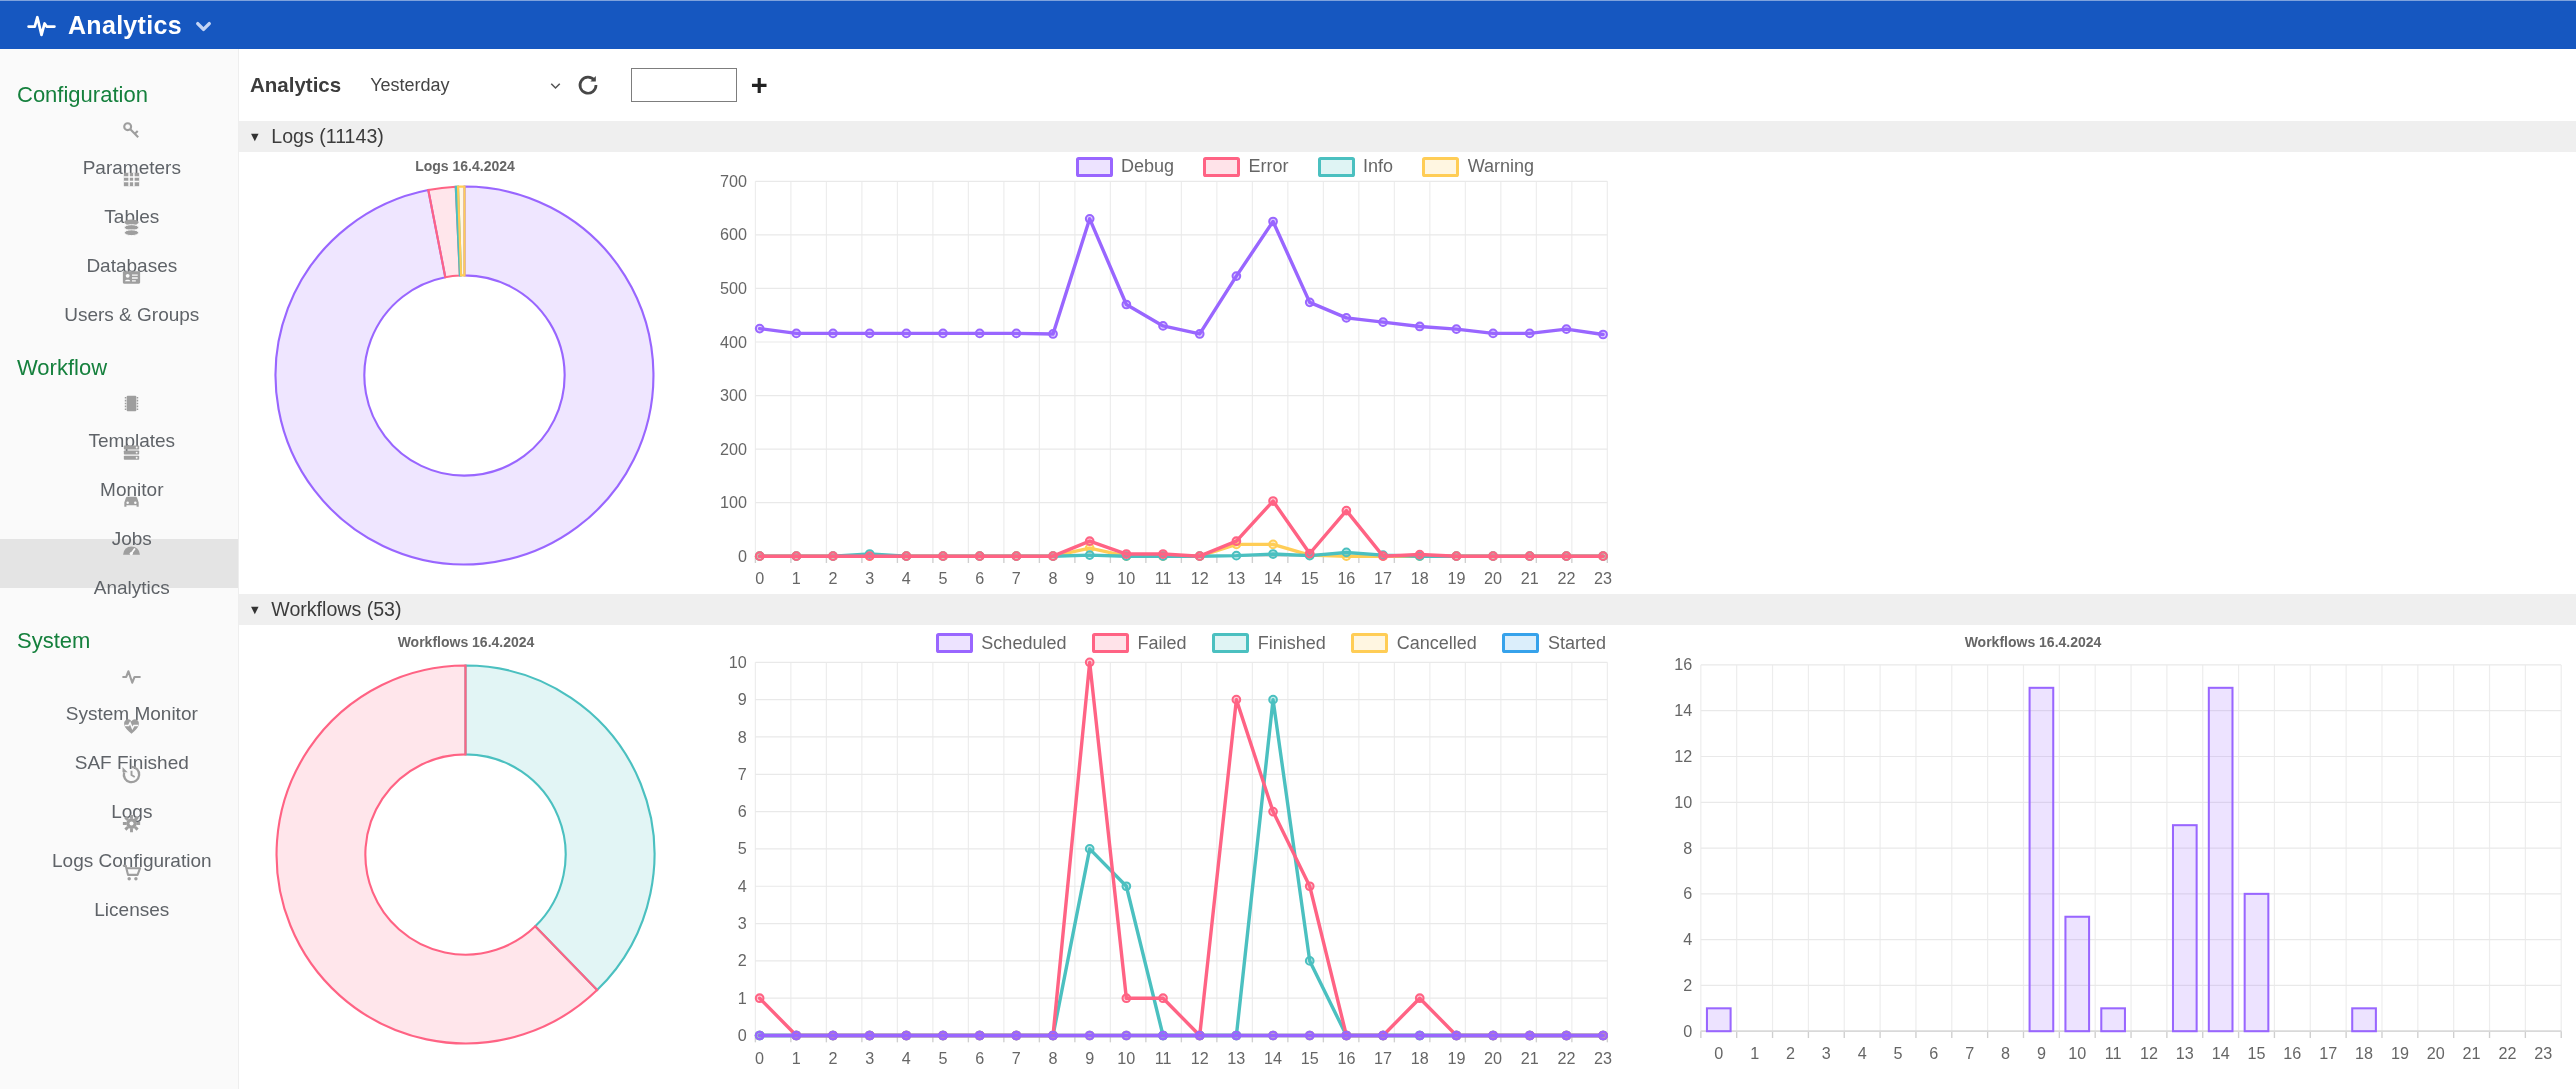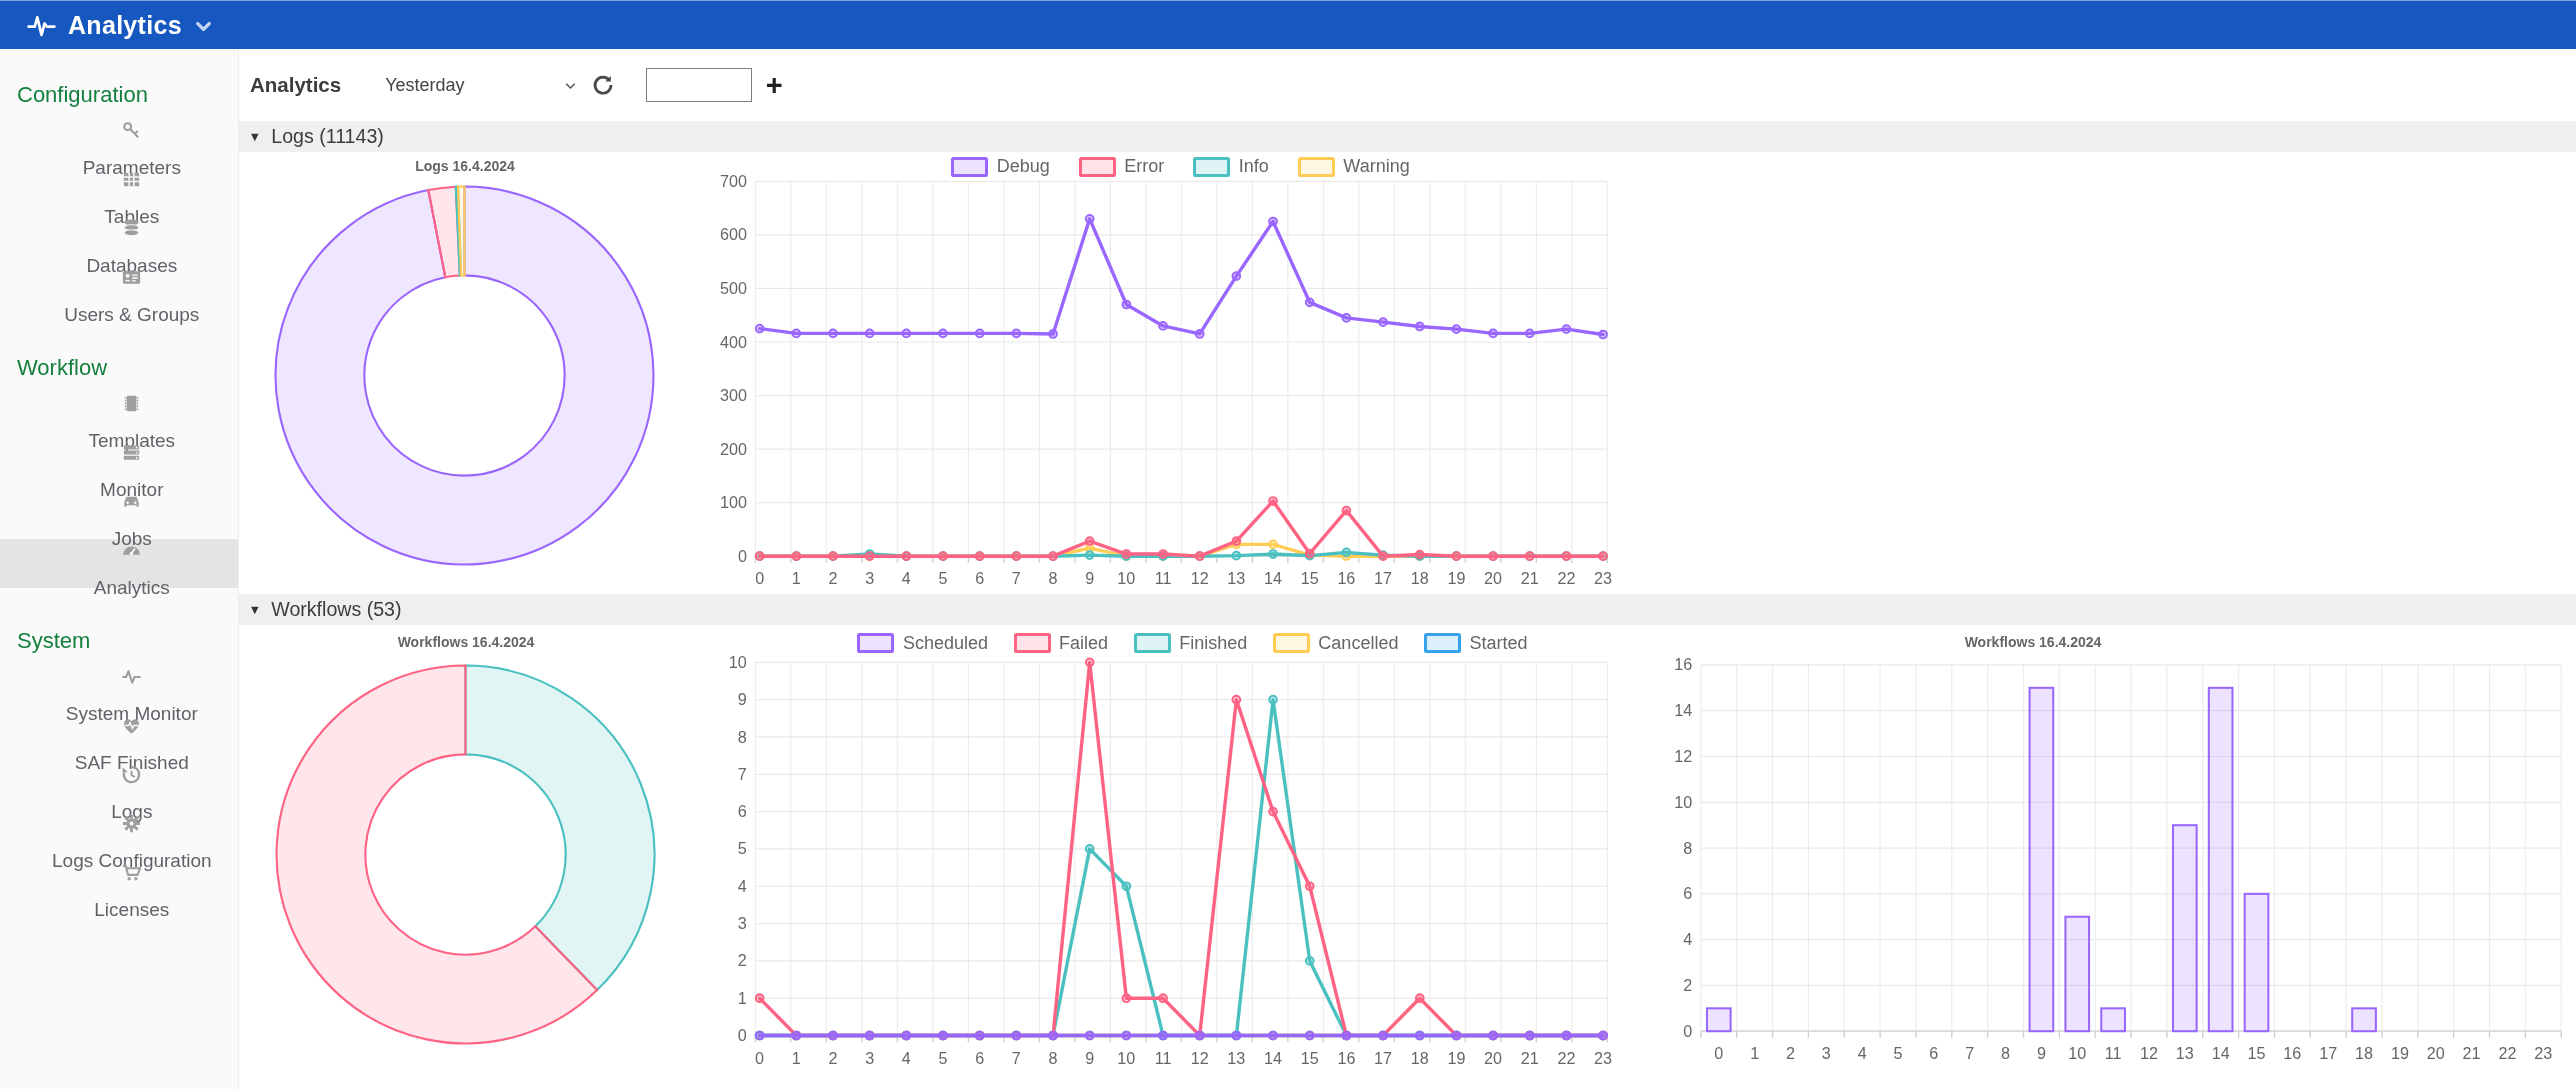--- a/index.html
+++ b/index.html
@@ -23,21 +23,21 @@
   .side-section.gap{padding-top:29px;}
   .side-heading{height:48px;line-height:48px;padding-left:17px;font-size:22px;color:#15803d;}
   .side-item{height:49px;display:flex;align-items:center;padding-left:25.6px;gap:15px;
     font-size:19px;color:#5f6368;cursor:pointer;flex-direction:column;}
   .side-item.selected{background:#e4e4e4;}
   .icon-box{width:27px;display:flex;justify-content:center;align-items:center;}
 
   
   .toolbar{height:72px;display:flex;align-items:center;padding-left:11px;background:#fff;}
   .tb-title{font-size:20.5px;font-weight:bold;color:#3c3c3c;}
-  .tb-select{margin-left:44px;width:194px;display:flex;justify-content:space-between;
+  .tb-select{margin-left:29px;width:194px;display:flex;justify-content:space-between;
     align-items:center;font-size:18px;color:#454545;cursor:pointer;gap:28px;}
   .tb-refresh{margin-left:12px;cursor:pointer;display:flex;align-items:center;}
   .tb-input{margin-left:31px;width:106px;height:34px;border:1.7px solid #7d7d7d;
     font-size:17px;padding:0 6.8px;background:#fff;}
   .tb-add{margin-left:13.6px;font-size:29px;font-weight:bold;color:#222;line-height:29px;cursor:pointer;}
 
   
   .band{height:31px;background:#efefef;display:flex;align-items:center;
     padding-left:9.4px;font-size:19.6px;color:#3c3c3c;gap:10.2px;cursor:pointer;}
   .band .tri{font-size:12.8px;color:#333;}
@@ -51,21 +51,21 @@
   #logs-donut-title{left:98px;top:6px;}
   #wf-donut-title{left:99px;top:9.4px;}
   #wf-bar-title{left:1666px;top:9.4px;}
 
   #logs-donut{position:absolute;left:34px;top:32px;}
   #wf-donut{position:absolute;left:35px;top:38px;}
   #logs-line{position:absolute;left:477px;top:13.6px;}
   #wf-line{position:absolute;left:477px;top:22px;}
   #wf-bar{position:absolute;left:1415px;top:22px;}
 
-  .legend{position:absolute;display:flex;justify-content:center;align-items:center;}
+  .legend{position:absolute;display:flex;justify-content:flex-end;align-items:center;}
   #logs-legend{left:588px;top:4.3px;width:707px;gap:29px;}
   #wf-legend{left:540px;top:7.7px;width:827px;gap:25.6px;}
   .legend-item{display:flex;align-items:center;gap:8.5px;font-size:18px;color:#666;cursor:pointer;}
   .legend-swatch{display:inline-block;width:37px;height:19.6px;border-radius:2.6px;border:3.4px solid;}
 </style>
 </head>
 <body>
 
 <div class="header">
   <svg width="29" height="29" viewBox="0 0 28 28">

